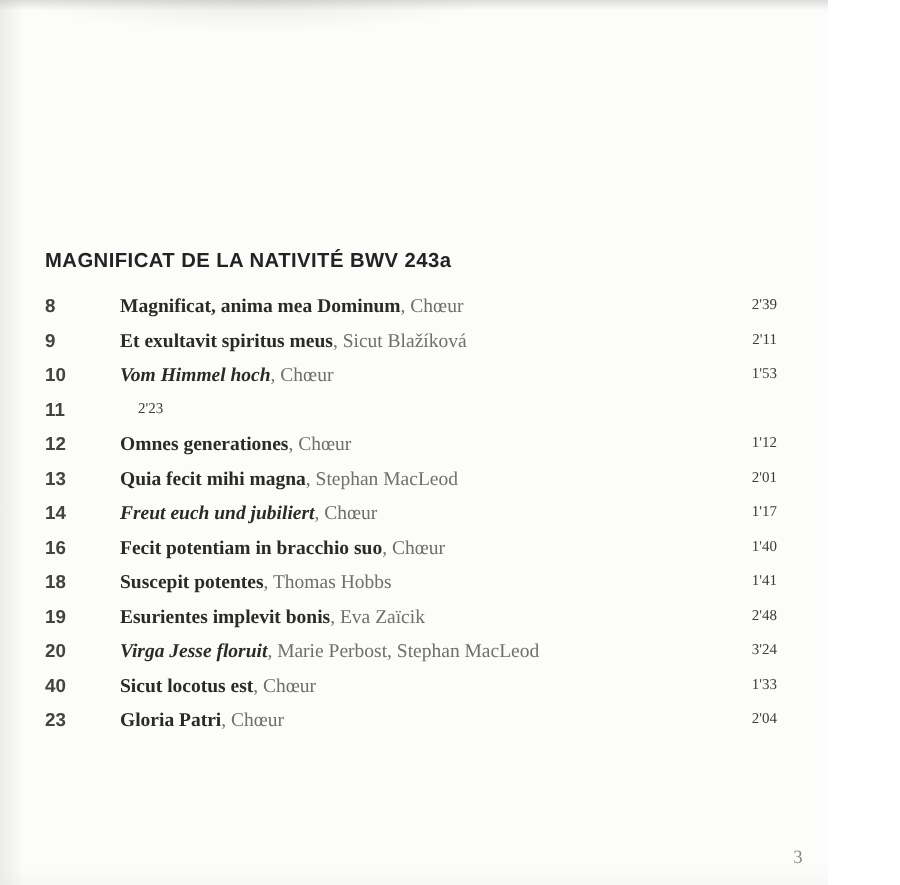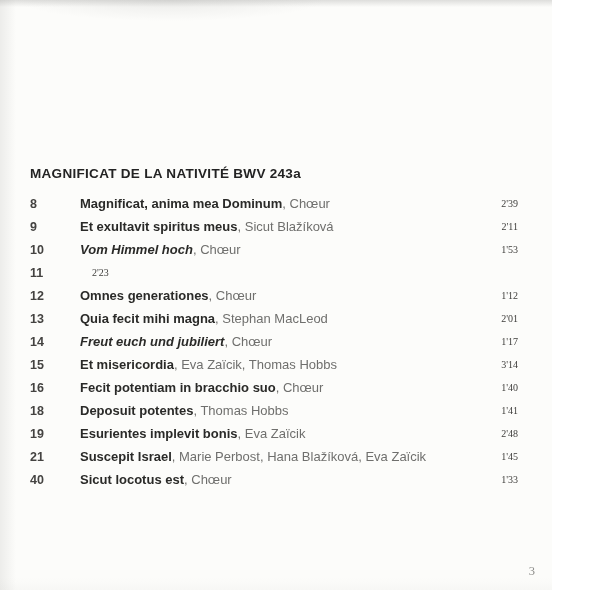--- a/index.html
+++ b/index.html
@@ -42,20 +42,21 @@
     width: 50px;
     flex: 0 0 50px;
     font-weight: 700;
     color: #444341;
     font-size: 12.5px;
   }
   .main {
     flex: 1 1 auto;
     white-space: nowrap;
     overflow: hidden;
+    font-family: Liberation Serif, serif;
   }
   .title {
     font-weight: 700;
     color: #2a2a28;
   }
   .title.italic { font-style: italic; }
   .perf {
     font-weight: 400;
     color: #6f6f6d;
   }
@@ -116,55 +117,55 @@
     <span class="main"><span class="title">Quia fecit mihi magna</span><span class="perf">, Stephan MacLeod</span></span>
     <span class="dur">2'01</span>
   </div>
 
   <div class="row">
     <span class="no">14</span>
     <span class="main"><span class="title italic">Freut euch und jubiliert</span><span class="perf">, Chœur</span></span>
     <span class="dur">1'17</span>
   </div>
 
-  <div class="row">
-    <span class="no">15</span>
-    <span class="main"><span class="title">Et misericordia</span><span class="perf">, Eva Zaïcik, Thomas Hobbs</span></span>
-    <span class="dur">3'14</span>
-  </div>
 
   <div class="row">
     <span class="no">16</span>
     <span class="main"><span class="title">Fecit potentiam in bracchio suo</span><span class="perf">, Chœur</span></span>
     <span class="dur">1'40</span>
   </div>
 
 
   <div class="row">
     <span class="no">18</span>
-    <span class="main"><span class="title">Deposuit potentes</span><span class="perf">, Thomas Hobbs</span></span>
+    <span class="main"><span class="title">Suscepit potentes</span><span class="perf">, Thomas Hobbs</span></span>
     <span class="dur">1'41</span>
   </div>
 
   <div class="row">
     <span class="no">19</span>
     <span class="main"><span class="title">Esurientes implevit bonis</span><span class="perf">, Eva Zaïcik</span></span>
     <span class="dur">2'48</span>
   </div>
 
+  <div class="row">
+    <span class="no">20</span>
+    <span class="main"><span class="title italic">Virga Jesse floruit</span><span class="perf">, Marie Perbost, Stephan MacLeod</span></span>
+    <span class="dur">3'24</span>
+  </div>
 
-  <div class="row">
-    <span class="no">21</span>
-    <span class="main"><span class="title">Suscepit Israel</span><span class="perf">, Marie Perbost, Hana Blažíková, Eva Zaïcik</span></span>
-    <span class="dur">1'45</span>
-  </div>
 
   <div class="row">
     <span class="no">40</span>
     <span class="main"><span class="title">Sicut locotus est</span><span class="perf">, Chœur</span></span>
     <span class="dur">1'33</span>
   </div>
 
+  <div class="row">
+    <span class="no">23</span>
+    <span class="main"><span class="title">Gloria Patri</span><span class="perf">, Chœur</span></span>
+    <span class="dur">2'04</span>
+  </div>
 </div>
 
   <div class="pageno">3</div>
 
 </div>
 
 </body></html>

